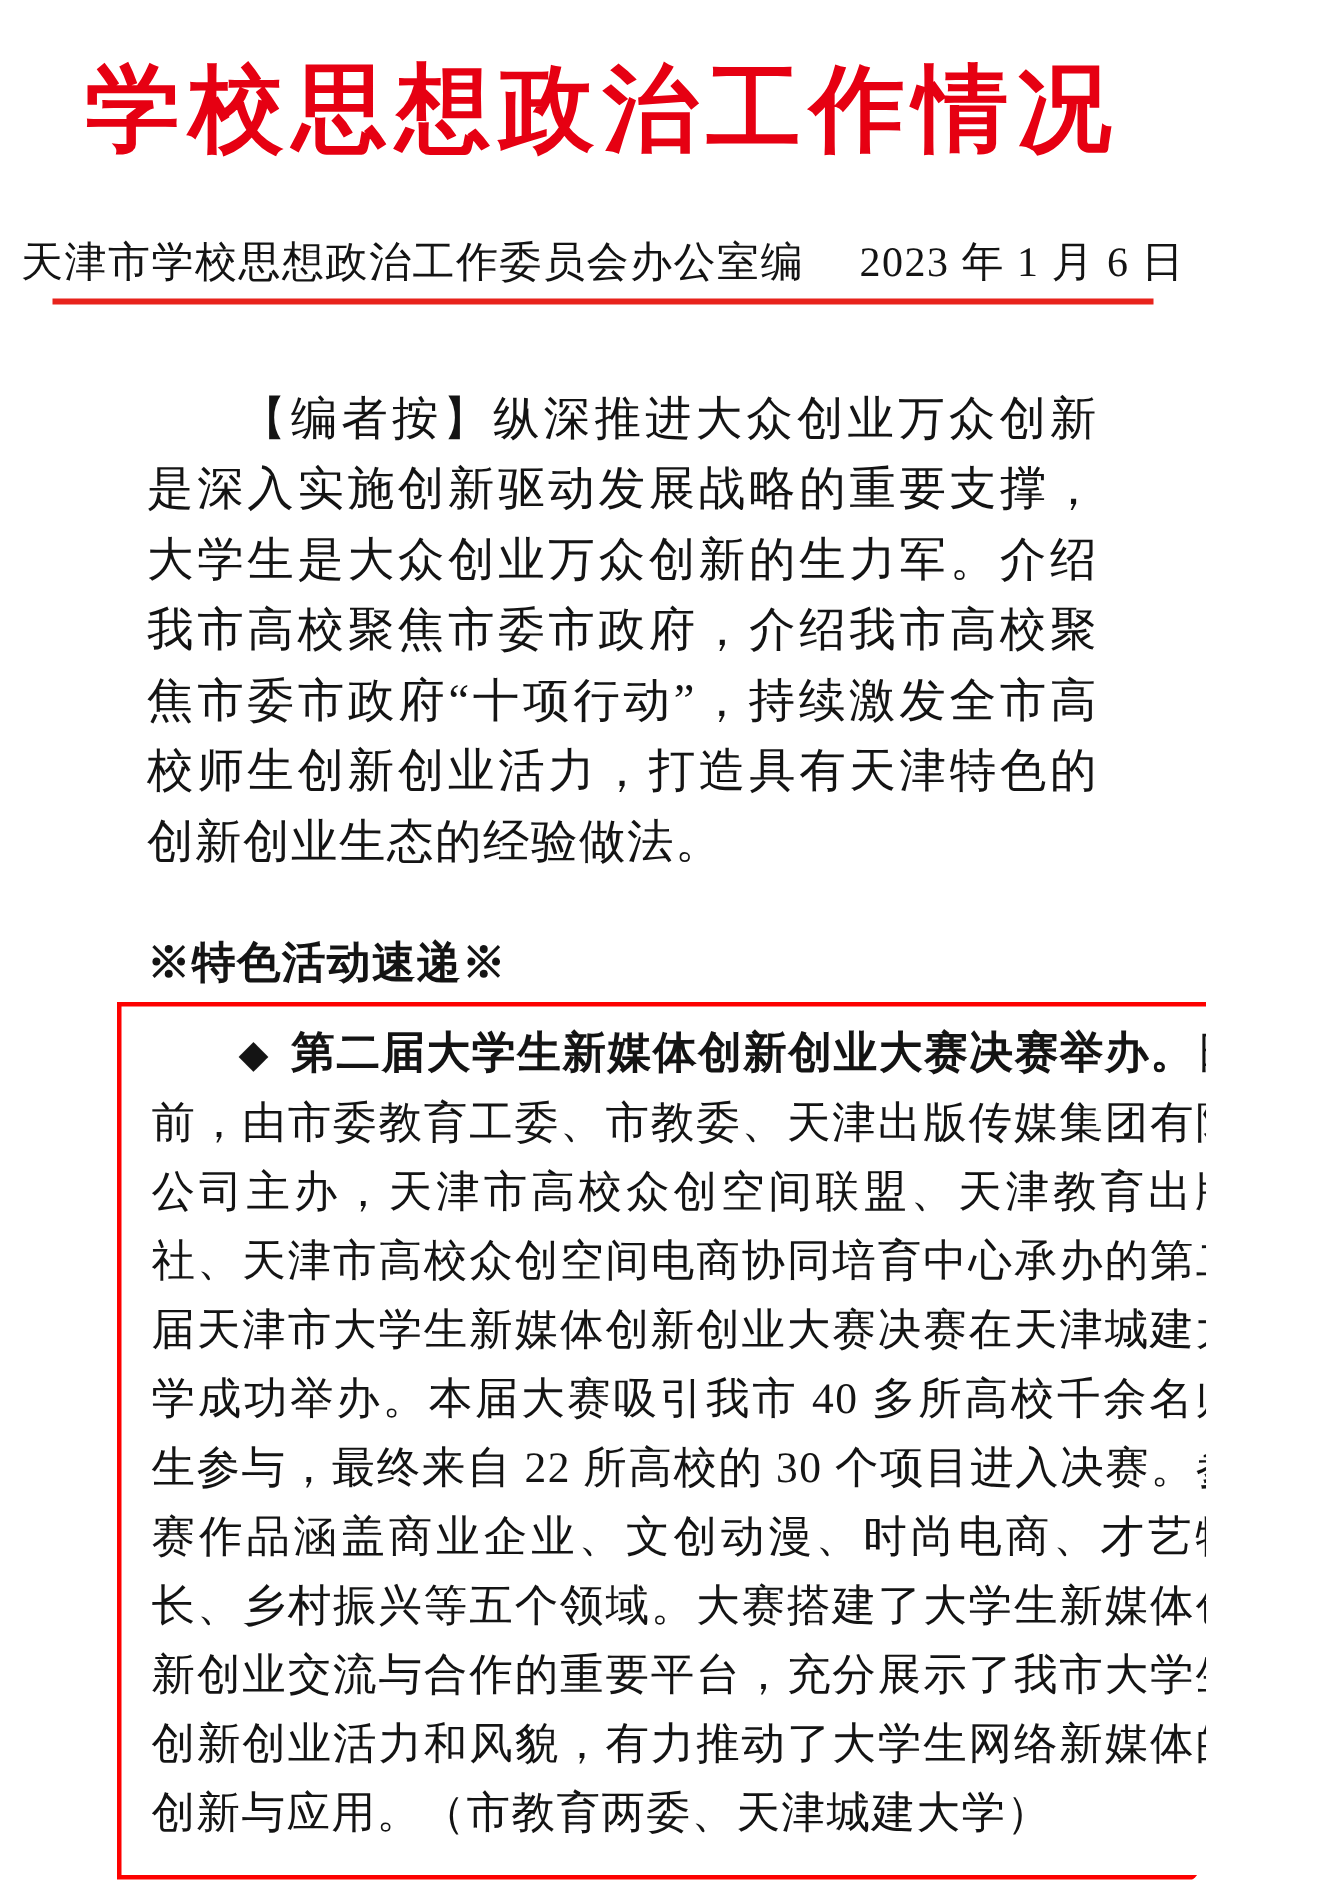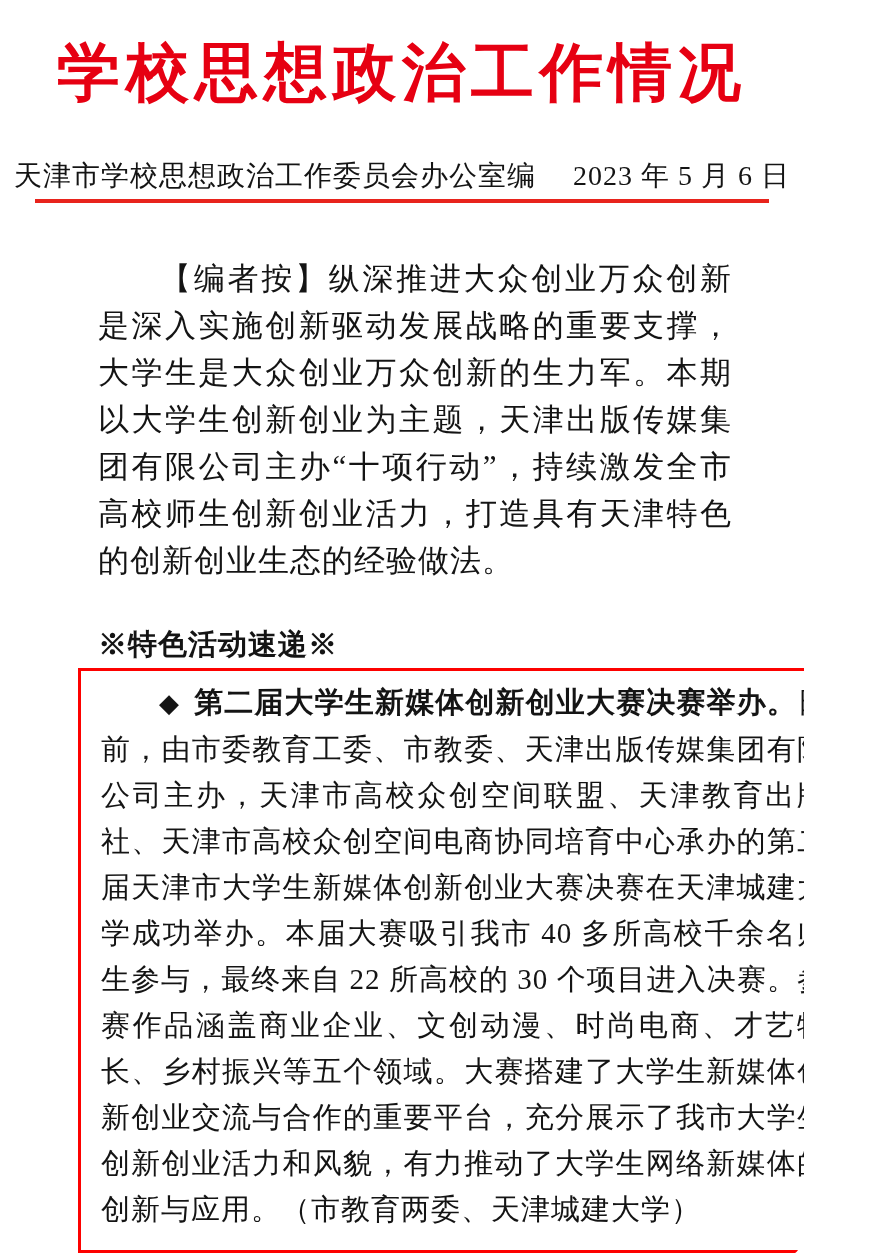--- a/index.html
+++ b/index.html
@@ -47,21 +47,21 @@
   .editor-note {
     margin: 52px 72px 0 98px;
     font-size: 31px;
     line-height: 47px;
     letter-spacing: 1px;
     text-align: justify;
     text-indent: 2em;
   }
   .section-header {
     margin: 44px 0 0 98px;
-    font-family: Liberation Serif, serif;
+    font-family: Liberation Mono, monospace;
     font-weight: bold;
     font-size: 29px;
     line-height: 32px;
     letter-spacing: 1px;
   }
   .news-box {
     box-sizing: border-box;
     margin: 8px 0 0 78px;
     width: 766px;
     min-height: 516px;
@@ -87,25 +87,25 @@
   }
 </style>
 </head>
 <body>
 
 <div class="page">
 
   <h1 class="masthead">学校思想政治工作情况</h1>
 
 
-  <div class="publisher-line">天津市学校思想政治工作委员会办公室编　 2023 年 5 月 6 日</div>
+  <div class="publisher-line">天津市学校思想政治工作委员会办公室编　 2023 年 1 月 6 日</div>
 
   <div class="red-rule"></div>
 
-  <p class="editor-note"><span>【编者按】</span><span>纵深推进大众创业万众创新是深入实施创新驱动发展战略的重要支撑，大学生是大众创业万众创新的生力军。本期以大学生创新创业为主题，天津出版传媒集团有限公司主办“十项行动”，持续激发全市高校师生创新创业活力，打造具有天津特色的创新创业生态的经验做法。</span></p>
+  <p class="editor-note"><span>【编者按】</span><span>纵深推进大众创业万众创新是深入实施创新驱动发展战略的重要支撑，大学生是大众创业万众创新的生力军。介绍我市高校聚焦市委市政府，介绍我市高校聚焦市委市政府“十项行动”，持续激发全市高校师生创新创业活力，打造具有天津特色的创新创业生态的经验做法。</span></p>
 
   <h2 class="section-header">※特色活动速递※</h2>
 
   <div class="news-box">
     <p class="news-para"><span class="news-bullet">◆</span><span class="news-headline">第二届大学生新媒体创新创业大赛决赛举办。</span><span class="news-body">日前，由市委教育工委、市教委、天津出版传媒集团有限公司主办，天津市高校众创空间联盟、天津教育出版社、天津市高校众创空间电商协同培育中心承办的第二届天津市大学生新媒体创新创业大赛决赛在天津城建大学成功举办。本届大赛吸引我市 40 多所高校千余名师生参与，最终来自 22 所高校的 30 个项目进入决赛。参赛作品涵盖商业企业、文创动漫、时尚电商、才艺特长、乡村振兴等五个领域。大赛搭建了大学生新媒体创新创业交流与合作的重要平台，充分展示了我市大学生创新创业活力和风貌，有力推动了大学生网络新媒体的创新与应用。（市教育两委、天津城建大学）</span></p>
   </div>
 
 </div>
 
 </body></html>

